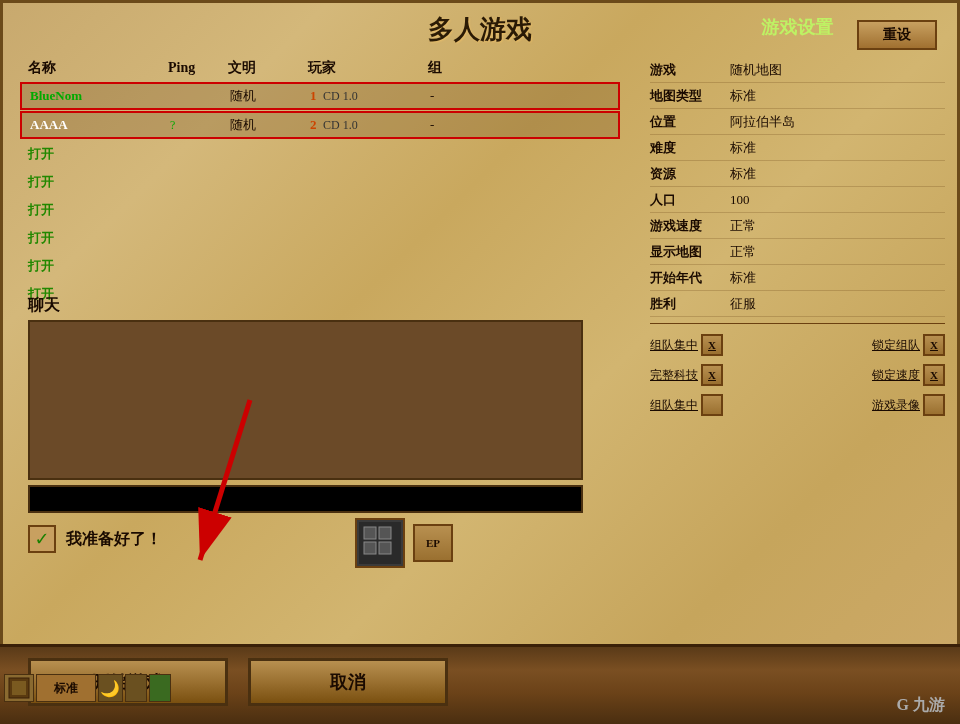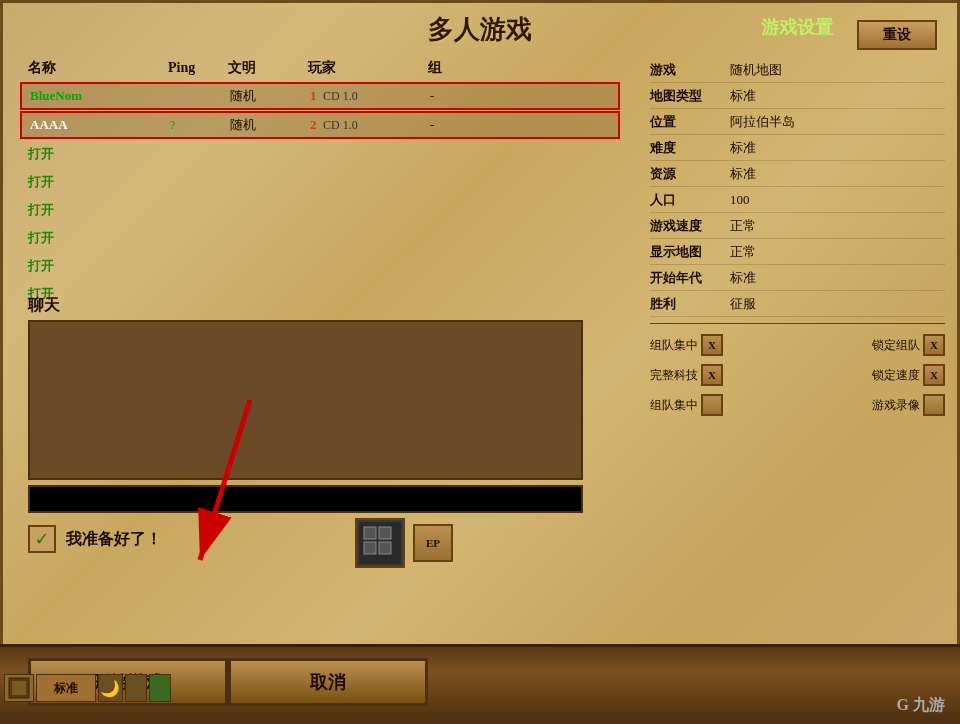--- a/index.html
+++ b/index.html
@@ -211,20 +211,21 @@
       justify-content: center;
       cursor: pointer;
     }
 
     
     .bottom-buttons {
       position: absolute;
       bottom: 18px;
       left: 28px;
       display: flex;
+      gap: 20px;
       margin-top: 28px;
     }
 
     .btn-start {
       width: 200px;
       height: 48px;
       background: linear-gradient(180deg, #b89050 0%, #9a7030 50%, #7a5010 100%);
       border: 3px solid #4a3010;
       font-size: 18px;
       font-weight: bold;
@@ -305,20 +306,21 @@
     }
 
     
     .checkbox-row {
       display: flex;
       align-items: center;
       padding: 4px 0;
       gap: 4px;
       font-size: 12px;
       color: #1a0a00;
+      text-decoration: underline;
     }
 
     .checkbox-item {
       display: flex;
       align-items: center;
       gap: 3px;
     }
 
     .checkbox-box {
       width: 22px;

